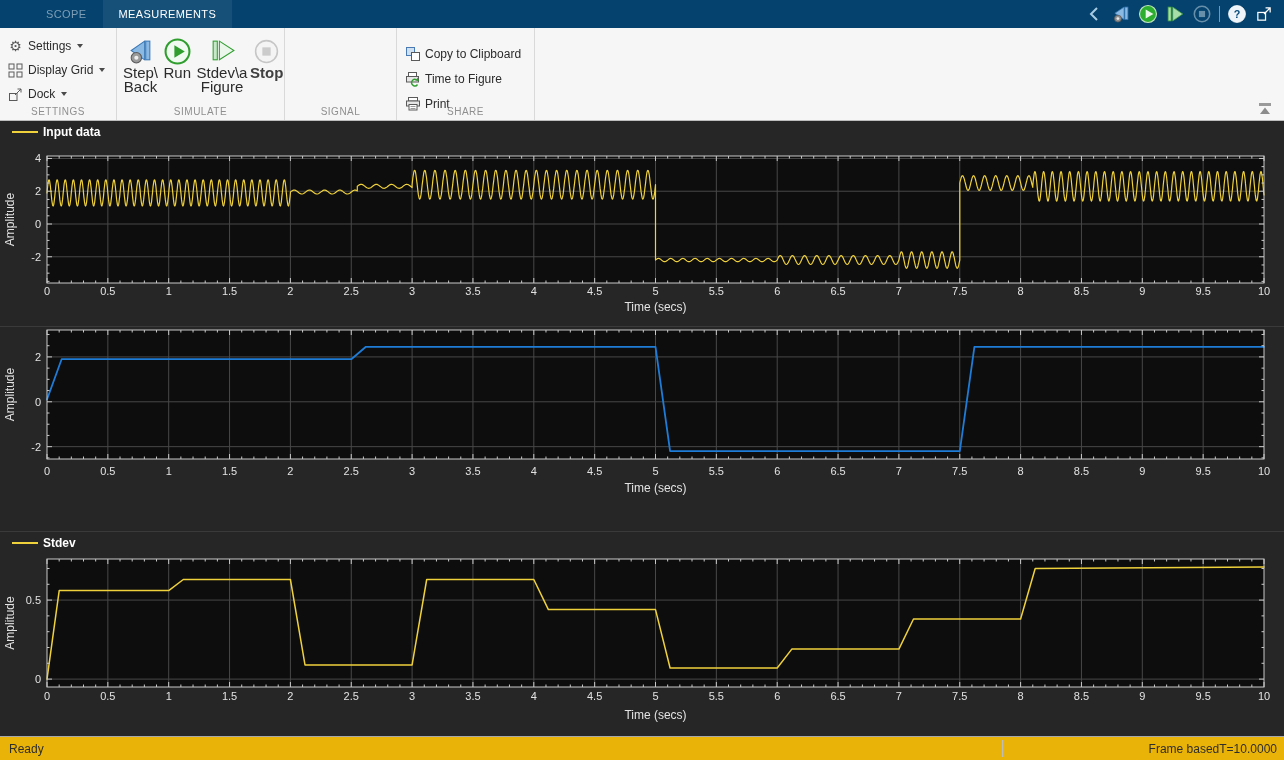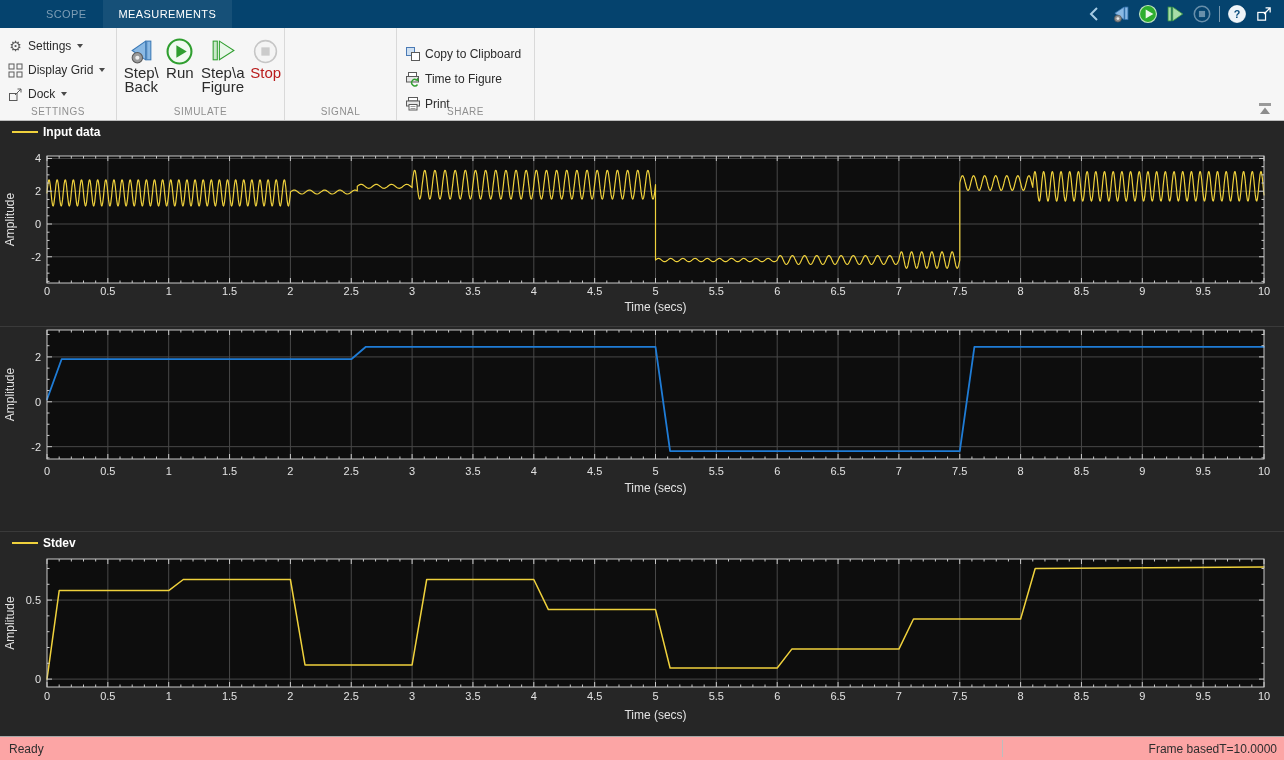--- a/index.html
+++ b/index.html
@@ -31,36 +31,36 @@
   .menu-row .mr-icon { width:19px; display:flex; justify-content:center; }
   .menu-row .mr-label { margin-left:3px; white-space:nowrap; }
   .caret { width:0; height:0; border-left:3.5px solid transparent; border-right:3.5px solid transparent;
            border-top:4px solid #4a4a4a; margin-left:6px; }
   .gear-glyph { font-size:14px; color:#5a5a5a; line-height:14px; }
   .bigbtns { display:flex; padding-left:6px; gap:2px; }
   .bigbtn { display:flex; flex-direction:column; align-items:center; width:42px; padding-top:2px; }
   .bigbtn.wide { width:52px; }
   .bigbtn .bicon { height:30px; display:flex; align-items:center; justify-content:center; }
   .bigbtn .blabel { font-size:15px; line-height:13.5px; white-space:nowrap; }
-  .bigbtn.disabled .blabel { color:#b91c1c; }
+  .bigbtn.disabled .blabel { color:#404040;font-weight:bold; }
   .list-rows { padding-top:8px; display:flex; flex-direction:column; gap:1px; }
   .list-rows.signal { padding-top:14px; gap:6px; }
   .ribbon-collapse { position:absolute; right:10px; bottom:6px; width:18px; height:13px; }
 
   
   .content { flex:1 1 auto; background:#262626; display:flex; flex-direction:column; }
   .panel { height:205px; flex:0 0 205px; }
   .panel.bordered { border-top:1px solid #3a3a3a; }
   .legend { height:21px; display:flex; align-items:center; padding-left:12px; }
   .legend-line { width:26px; height:2px; display:inline-block; }
   .legend-label { color:#ffffff; font-weight:bold; font-size:12px; margin-left:5px; }
   .panel svg { display:block; }
 
   
-  .statusbar { height:24px; flex:0 0 24px; background:#fca5a5; border-top:1px solid #a8a8a8;
+  .statusbar { height:24px; flex:0 0 24px; background:#eab308; border-top:1px solid #a8a8a8;
                display:flex; align-items:center; font-size:12px; color:#2e2e2e; position:relative; }
   .status-left { padding-left:9px; }
   .status-right { margin-left:auto; display:flex; padding-right:7px; }
   .status-divider { position:absolute; left:1002px; top:3px; bottom:3px; width:1px; background:#bdbdbd; }
 </style>
 </head>
 <body>
 
 <div class="app">
 
@@ -178,21 +178,21 @@
           <span class="blabel">Run</span>
           <span class="blabel"></span>
         </div>
         <div class="bigbtn wide">
           <span class="bicon">
             <svg width="27" height="27" viewBox="0 0 26 26">
               <rect x="4" y="3" width="4" height="18" fill="#c9e8c9" stroke="#2f9e2f"></rect>
               <polygon points="10,3 24,12 10,21" fill="#eaf7ea" stroke="#2f9e2f"></polygon>
             </svg>
           </span>
-          <span class="blabel">Step\a</span>
+          <span class="blabel">Stdev\a</span>
           <span class="blabel">Figure</span>
         </div>
         <div class="bigbtn disabled">
           <span class="bicon">
             <svg width="27" height="27" viewBox="0 0 26 26">
               <circle cx="13" cy="13" r="10.5" fill="#f4f4f4" stroke="#c6c6c6" stroke-width="1.5"></circle>
               <rect x="9" y="9" width="8" height="8" fill="#cbcbcb"></rect>
             </svg>
           </span>
           <span class="blabel">Stop</span>

